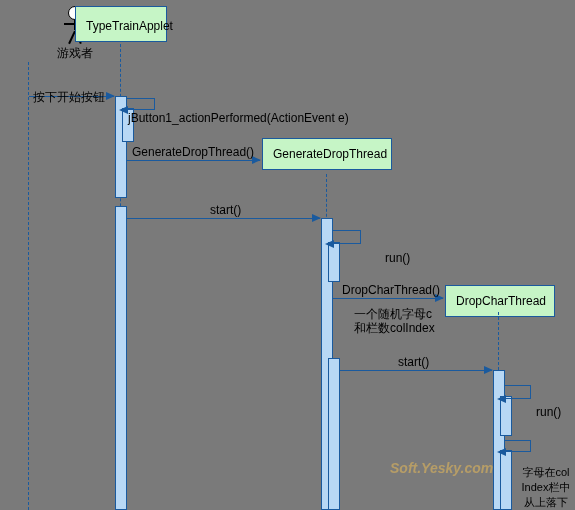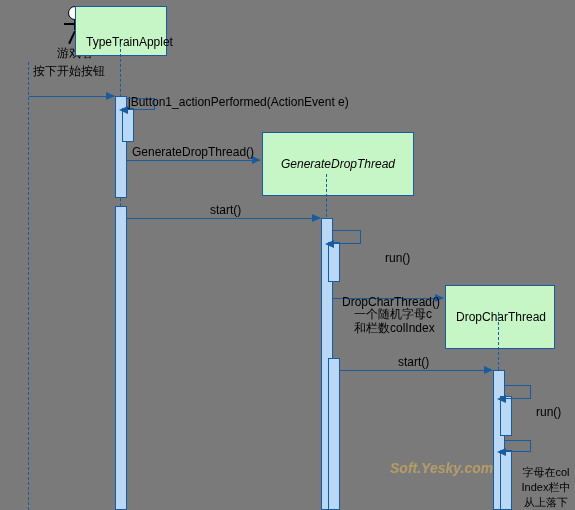--- a/index.html
+++ b/index.html
@@ -51,21 +51,21 @@
   .actor-legs::after { left: 9px; transform: rotate(-25deg); }
   .actor-label {
     color: #000;
     font-size: 12px;
     margin-top: 2px;
   }
   .lifeline-box {
     position: absolute;
     background: #c6f5c6;
     border: 1.5px solid #1a5a9e;
-    padding: 24px 10px;
+    padding: 8px 10px;
     font-size: 12px;
     color: #000;
     text-align: center;
     white-space: nowrap;
   }
   .lifeline {
     position: absolute;
     width: 0;
     border-left: 1.5px dashed #1a5a9e;
   }
@@ -130,57 +130,57 @@
 
 <div class="actor" style="left:10px; top:6px; width:40px;">
   <div class="actor-head"></div>
   <div class="actor-body"></div>
   <div class="actor-arms"></div>
   <div class="actor-legs"></div>
   <div class="actor-label">游戏者</div>
 </div>
 
 <div class="lifeline-box" style="left:75px; top:6px; width:92px; height:36px; line-height:22px;">TypeTrainApplet</div>
-<div class="lifeline-box" style="left:262px; top:132px; width:152px;font-style:italic;">GenerateDropThread</div>
+<div class="lifeline-box" style="left:262px; top:138px; width:130px;">GenerateDropThread</div>
 <div class="lifeline-box" style="left:445px; top:285px; width:110px;">DropCharThread</div>
 
 <div class="lifeline" style="left:28px; top:62px; height:448px;"></div>
 <div class="lifeline" style="left:120px; top:44px; height:466px;"></div>
 <div class="lifeline" style="left:326px; top:174px; height:336px;"></div>
 <div class="lifeline" style="left:498px; top:312px; height:198px;"></div>
 
 <div class="activation" style="left:115px; top:96px; height:102px;"></div>
 <div class="activation" style="left:122px; top:108px; height:34px;"></div>
 <div class="activation" style="left:115px; top:206px; height:304px;"></div>
 
 <div class="activation" style="left:321px; top:218px; height:292px;"></div>
 <div class="activation" style="left:328px; top:242px; height:40px;"></div>
 <div class="activation" style="left:328px; top:358px; height:152px;"></div>
 
 <div class="activation" style="left:493px; top:370px; height:140px;"></div>
 <div class="activation" style="left:500px; top:396px; height:40px;"></div>
 <div class="activation" style="left:500px; top:450px; height:60px;"></div>
 
 <div class="msg-line" style="left:29px; top:96px; width:85px;"></div>
-<div class="msg-label" style="left:33px; top:63px;font-family:Liberation Mono, monospace;">按下开始按钮</div>
+<div class="msg-label" style="left:33px; top:89px;font-family:Liberation Mono, monospace;">按下开始按钮</div>
 
 <div class="self-loop" style="left:127px; top:98px; width:28px; height:12px;"></div>
-<div class="msg-label" style="left:128px; top:95px;">jButton1_actionPerformed(ActionEvent e)</div>
+<div class="msg-label" style="left:128px; top:111px;">jButton1_actionPerformed(ActionEvent e)</div>
 
 <div class="msg-line" style="left:127px; top:160px; width:133px;"></div>
 <div class="msg-label" style="left:132px; top:145px;">GenerateDropThread()</div>
 
 <div class="msg-line" style="left:127px; top:218px; width:193px;"></div>
 <div class="msg-label" style="left:210px; top:203px;">start()</div>
 
 <div class="self-loop" style="left:333px; top:230px; width:28px; height:14px;"></div>
 <div class="msg-label" style="left:385px; top:251px;">run()</div>
 
 <div class="msg-line" style="left:333px; top:298px; width:110px;"></div>
-<div class="msg-label" style="left:342px; top:295px;">DropCharThread()</div>
+<div class="msg-label" style="left:342px; top:283px;">DropCharThread()</div>
 <div class="msg-label" style="left:354px; top:306px;">一个随机字母c</div>
 <div class="msg-label" style="left:354px; top:320px;">和栏数colIndex</div>
 
 <div class="msg-line" style="left:340px; top:370px; width:152px;"></div>
 <div class="msg-label" style="left:398px; top:355px;">start()</div>
 
 <div class="self-loop" style="left:505px; top:385px; width:26px; height:14px;"></div>
 <div class="msg-label" style="left:536px; top:405px;">run()</div>
 
 <div class="self-loop" style="left:505px; top:440px; width:26px; height:12px;"></div>

